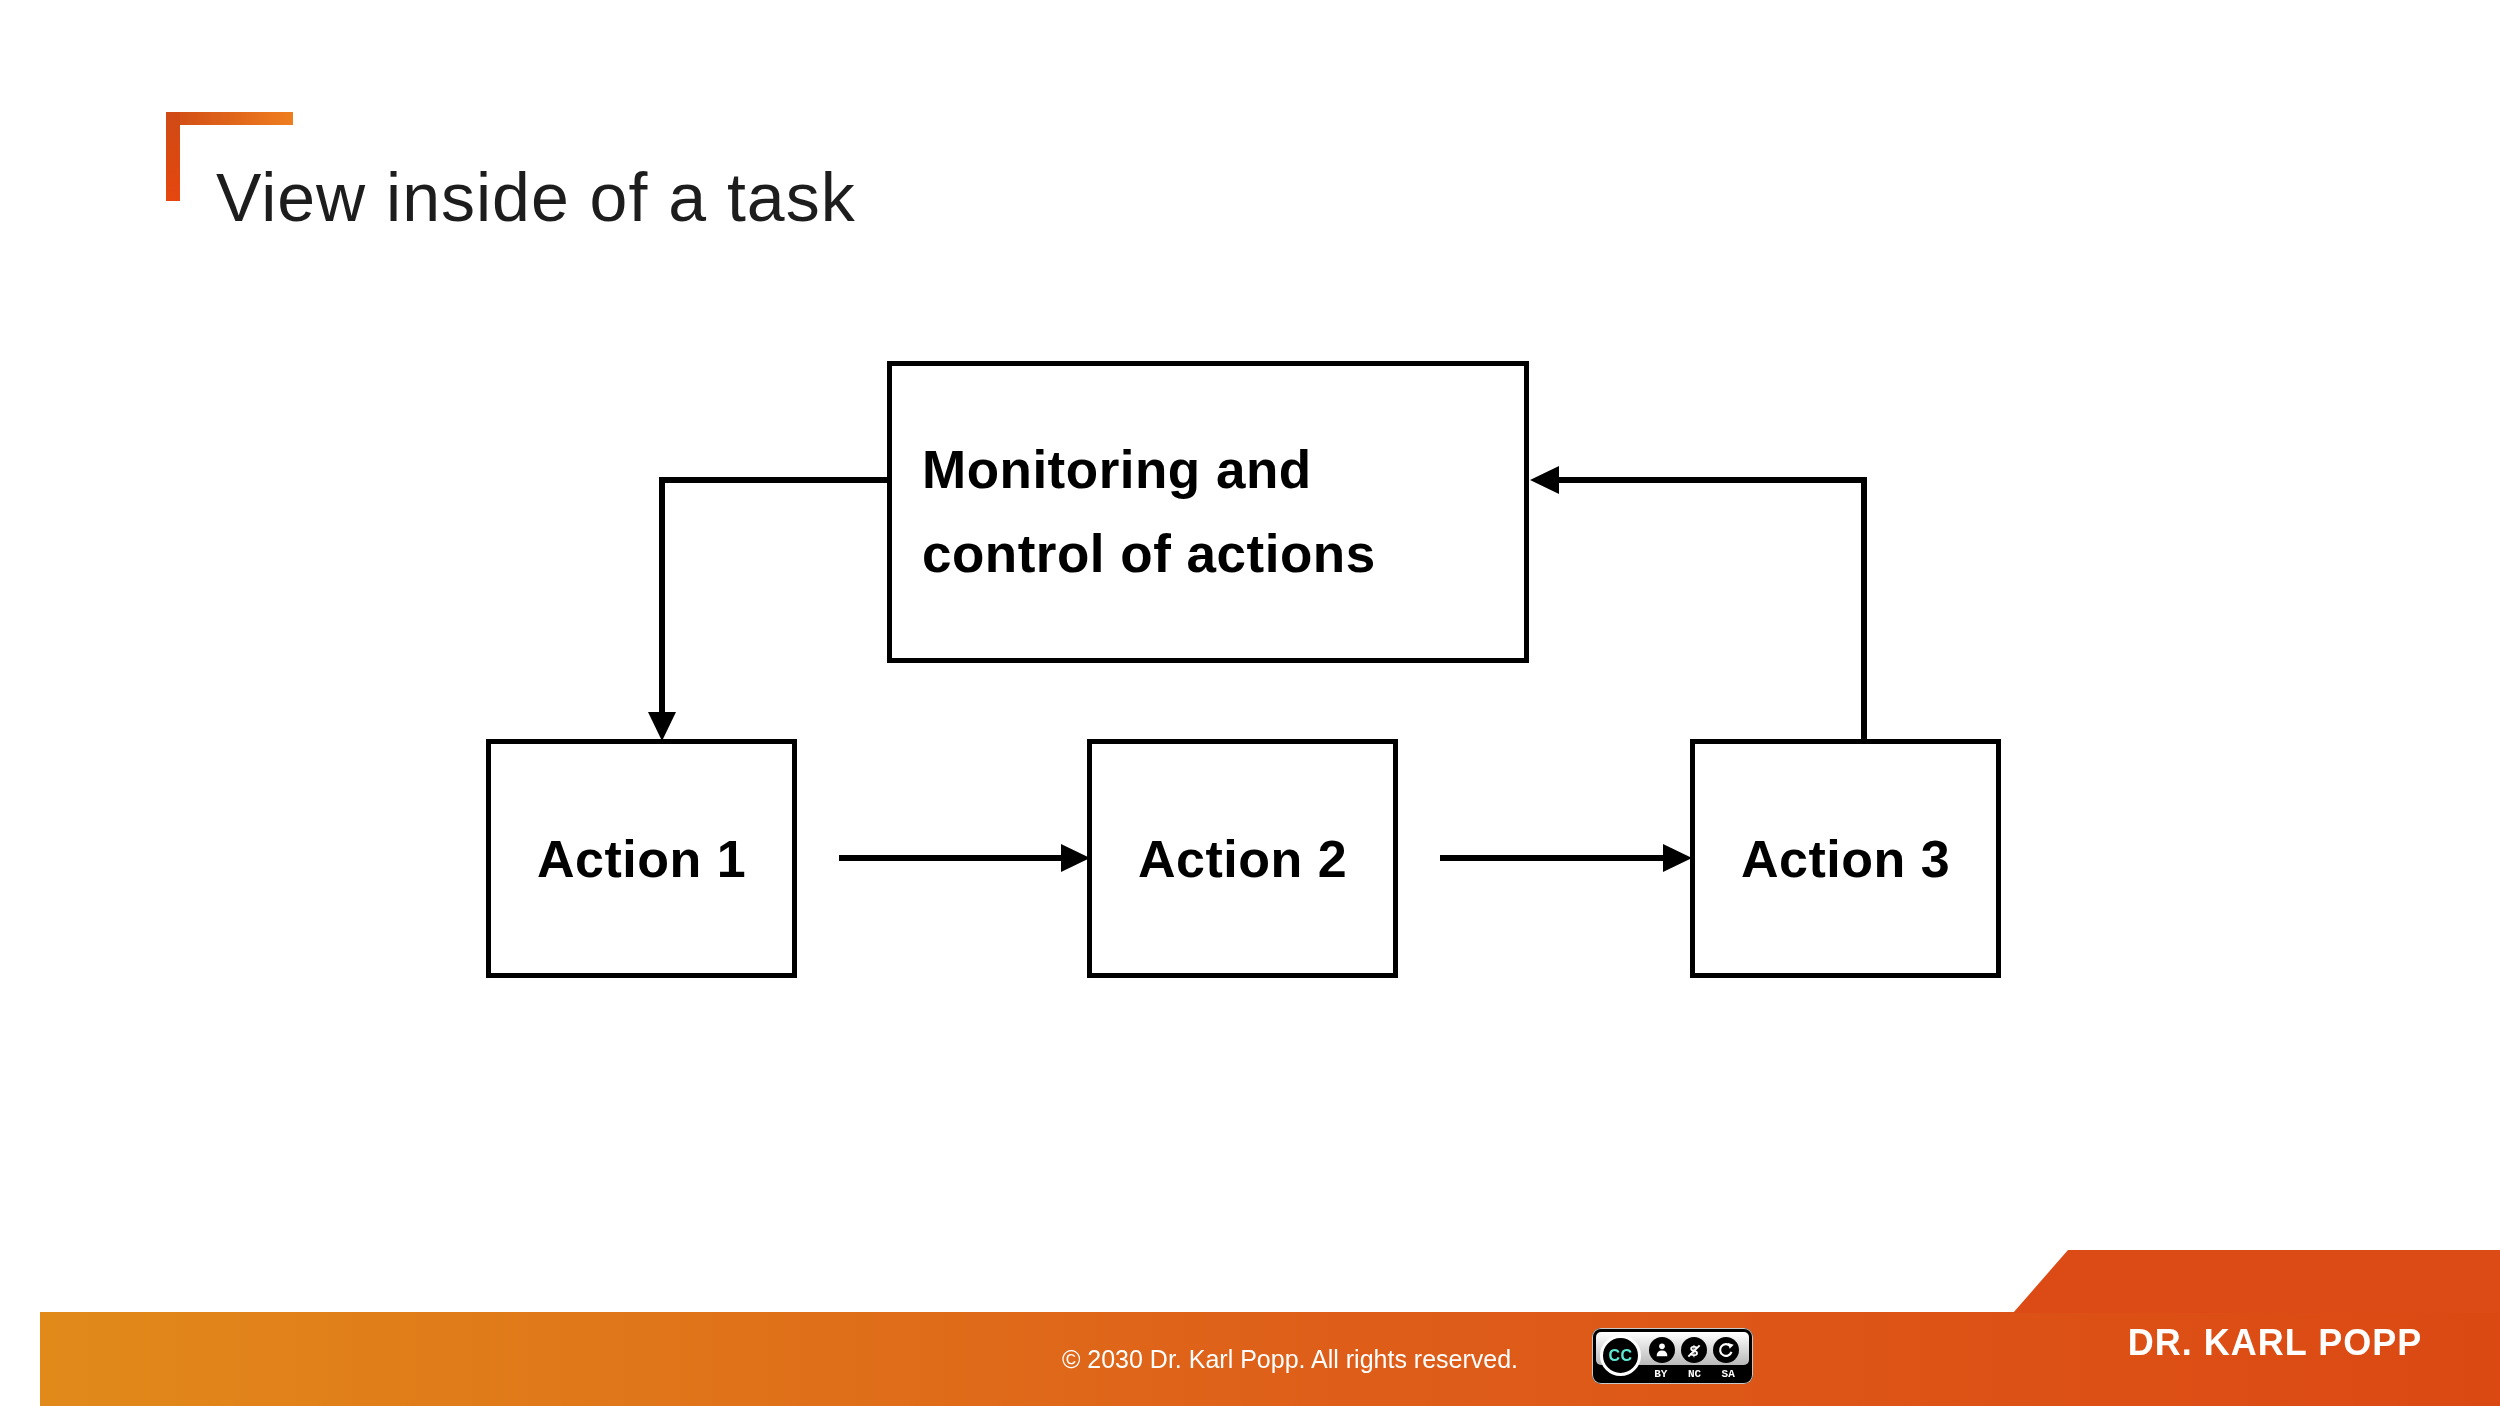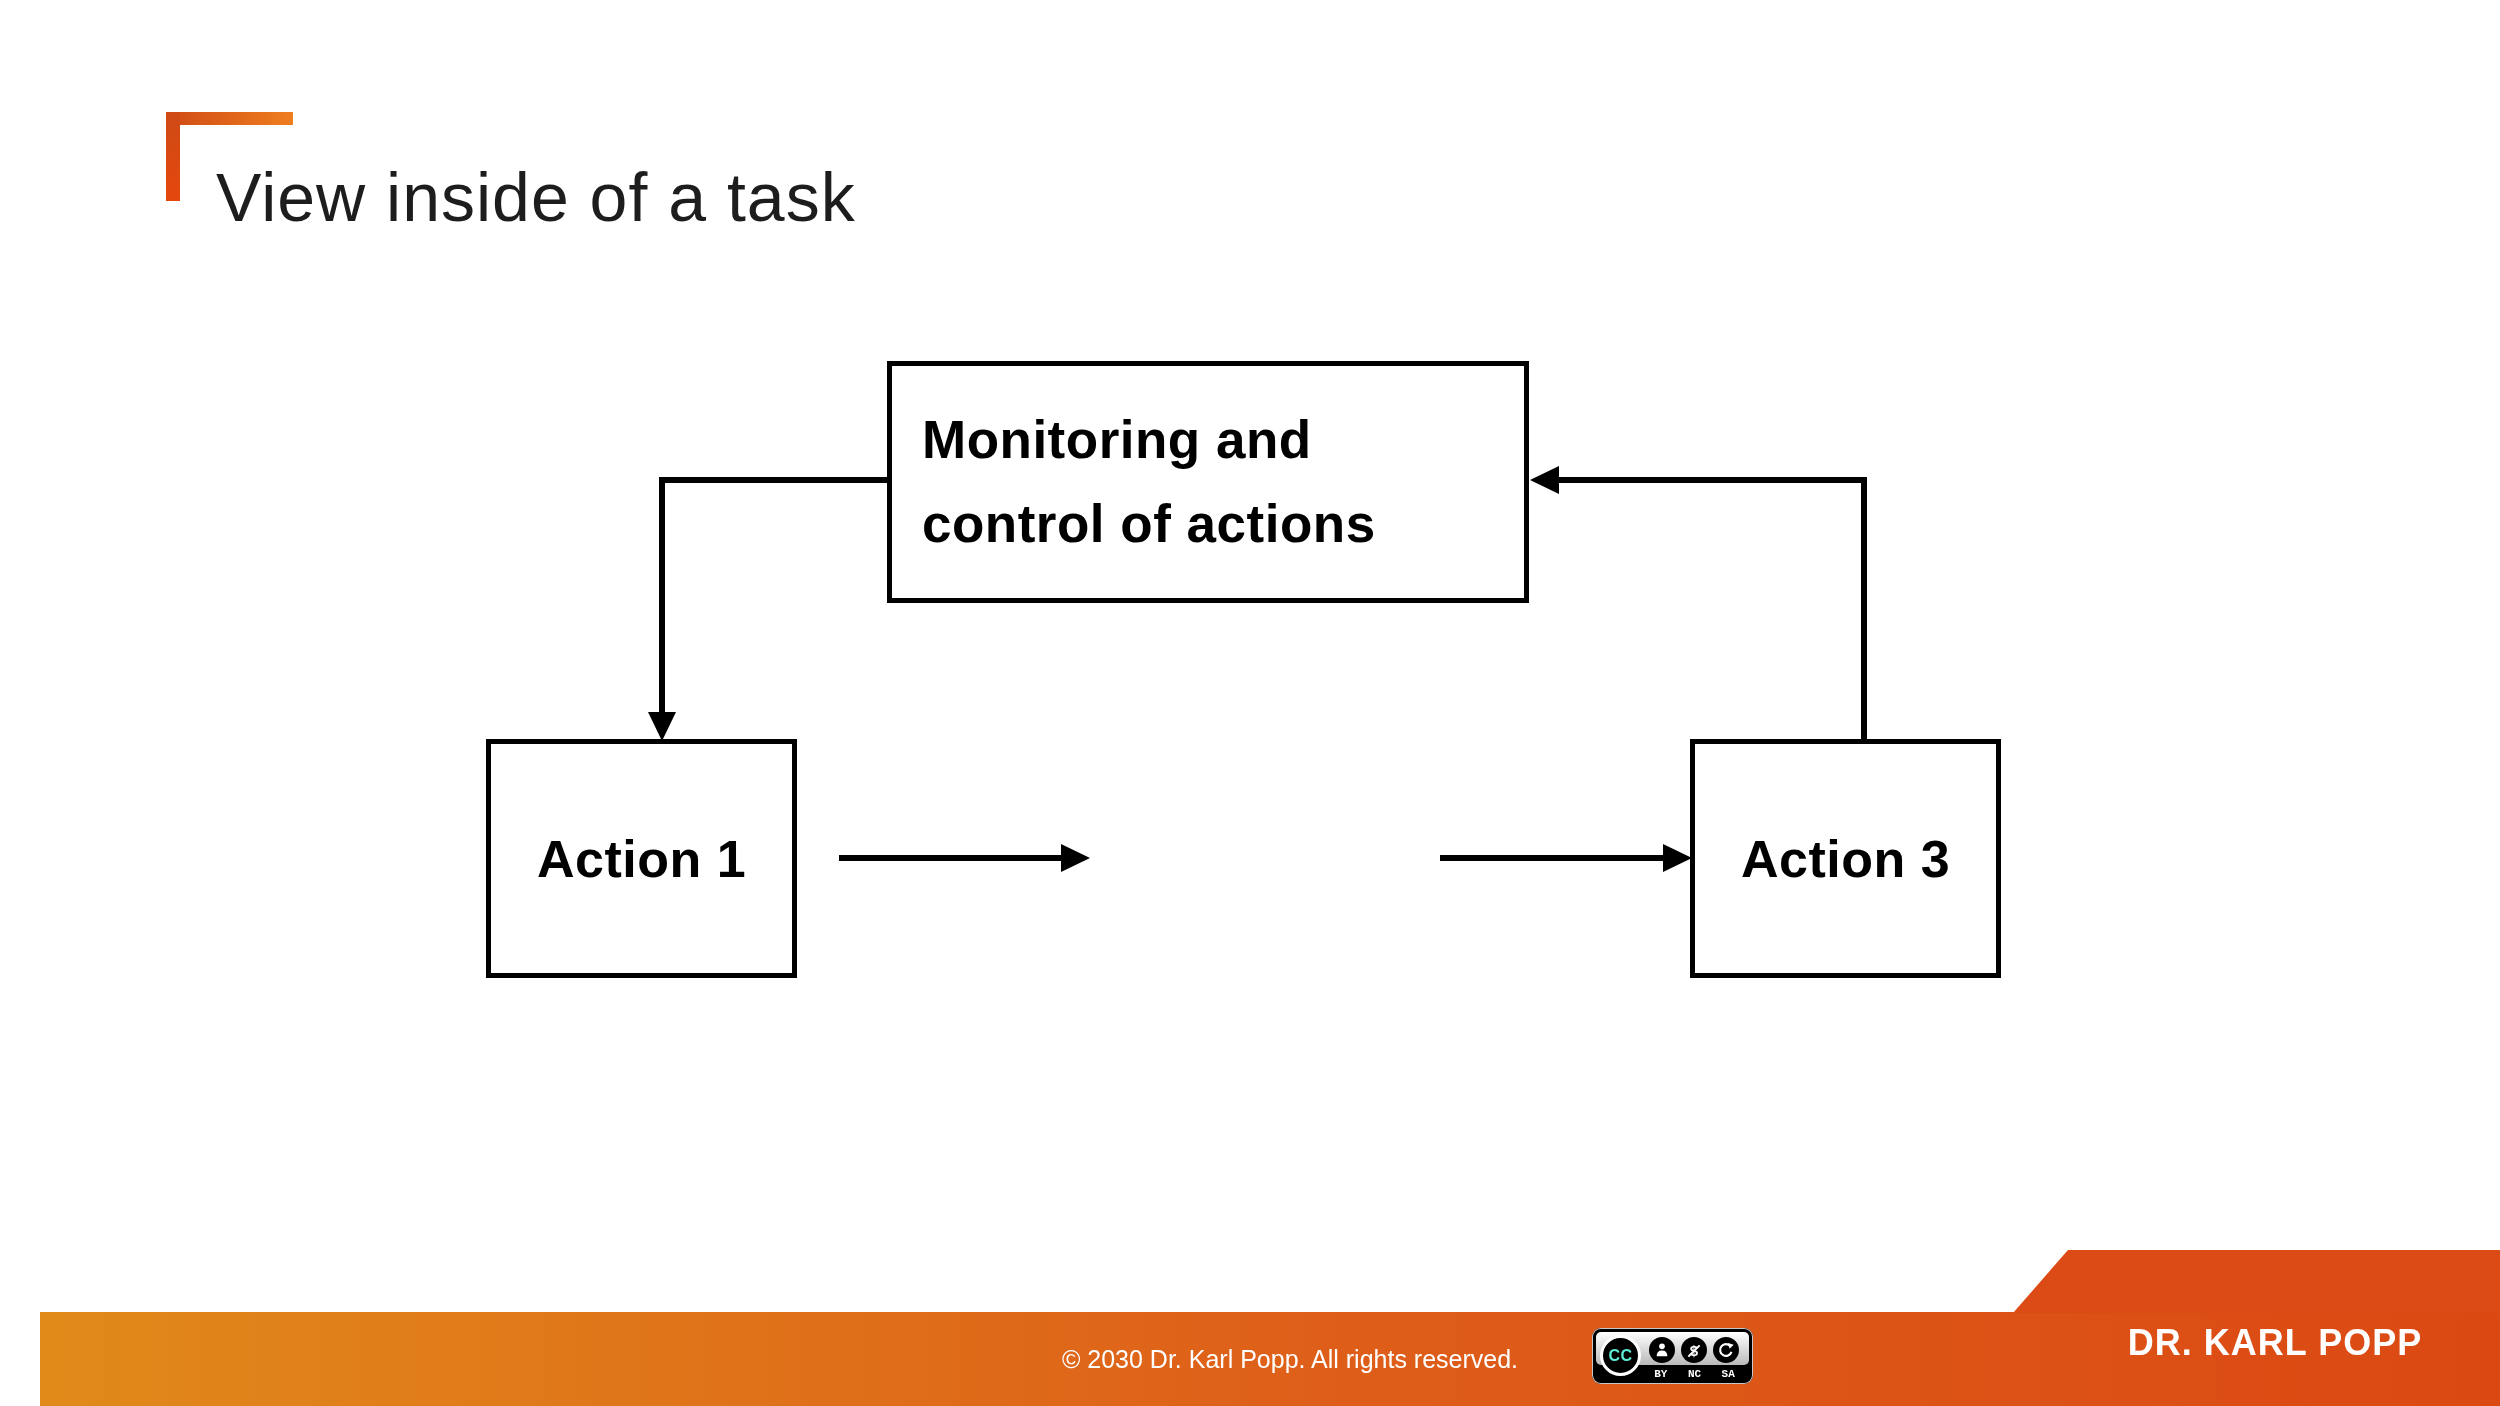--- a/index.html
+++ b/index.html
@@ -19,21 +19,21 @@
     font-family:"Liberation Sans",sans-serif;white-space:nowrap;
   }
 
   
   .arrows{position:absolute;left:0;top:0;z-index:1;}
   .box{
     position:absolute;background:#ffffff;border:5px solid #000000;
     box-sizing:border-box;z-index:2;color:#000000;font-weight:bold;
   }
   .box.monitoring{
-    left:847px;top:361px;width:642px;height:242px;
+    left:847px;top:361px;width:642px;height:302px;
     display:flex;flex-direction:column;justify-content:center;
     padding-left:30px;font-size:53px;line-height:84px;letter-spacing:0.5px;
   }
   .box.action{
     display:flex;align-items:center;justify-content:center;
     top:739px;width:311px;height:239px;font-size:52px;letter-spacing:0.5px;
   }
   .box.a1{left:446px;}
   .box.a2{left:1047px;}
   .box.a3{left:1650px;}
@@ -114,20 +114,21 @@
 
   <div class="bracket-h"></div>
   <div class="bracket-v"></div>
   <h1 class="title">View inside of a task</h1>
 
   <div class="box monitoring">
     <div>Monitoring and</div>
     <div>control of actions</div>
   </div>
   <div class="box action a1">Action 1</div>
+  <div class="box action a2">Action 2</div>
   <div class="box action a3">Action 3</div>
 
   <div class="footer-bar"></div>
   <div class="footer-banner"></div>
   <div class="copyright">© 2030 Dr. Karl Popp. All rights reserved.</div>
   <div class="author">DR. KARL POPP</div>
 
   <div class="cc-badge">
     <div class="cc-panel"></div>
     <div class="cc-logo">CC</div>

